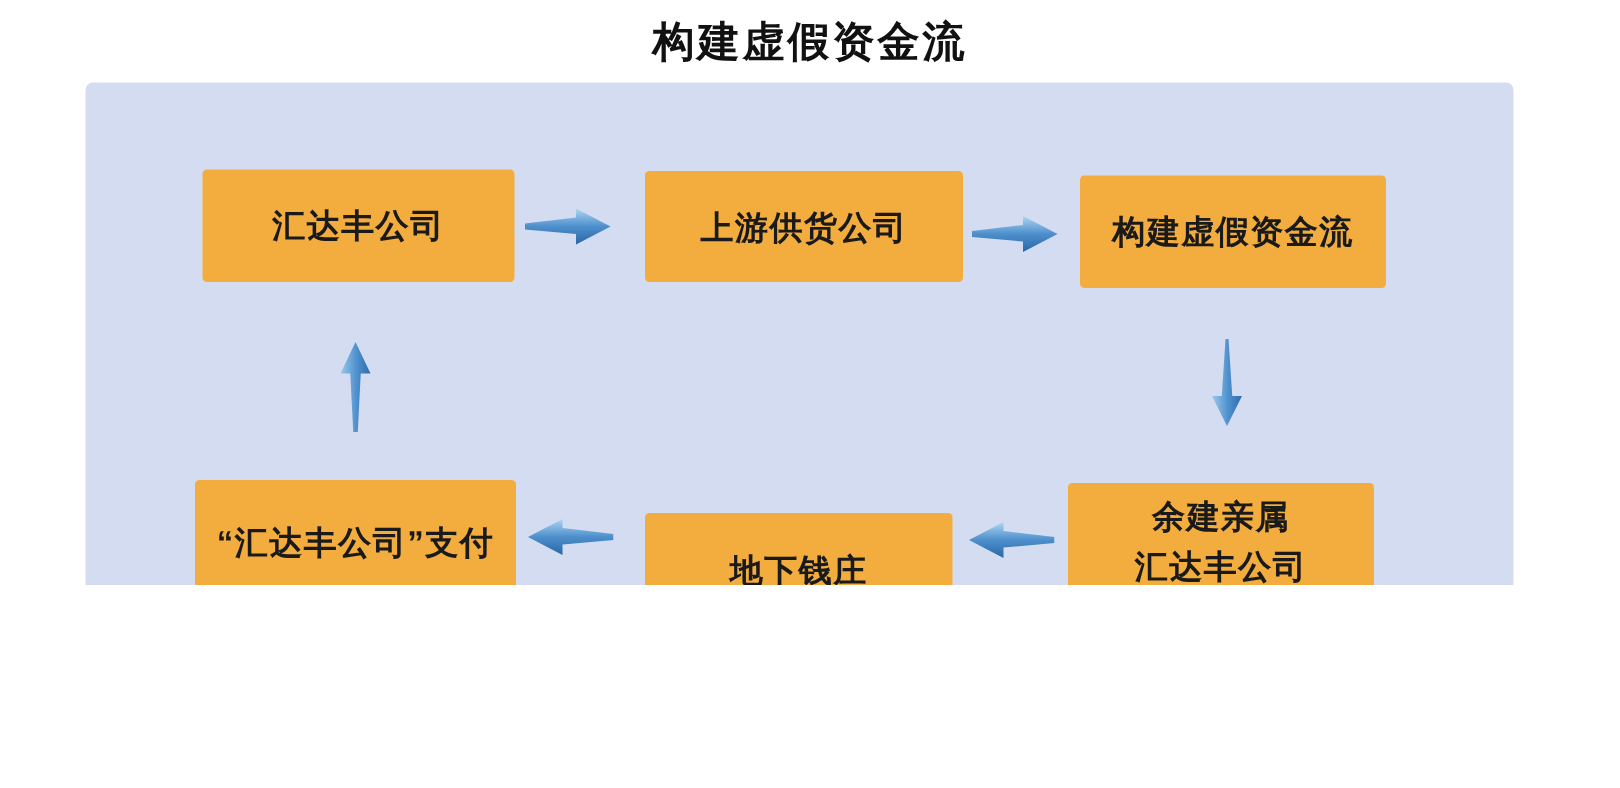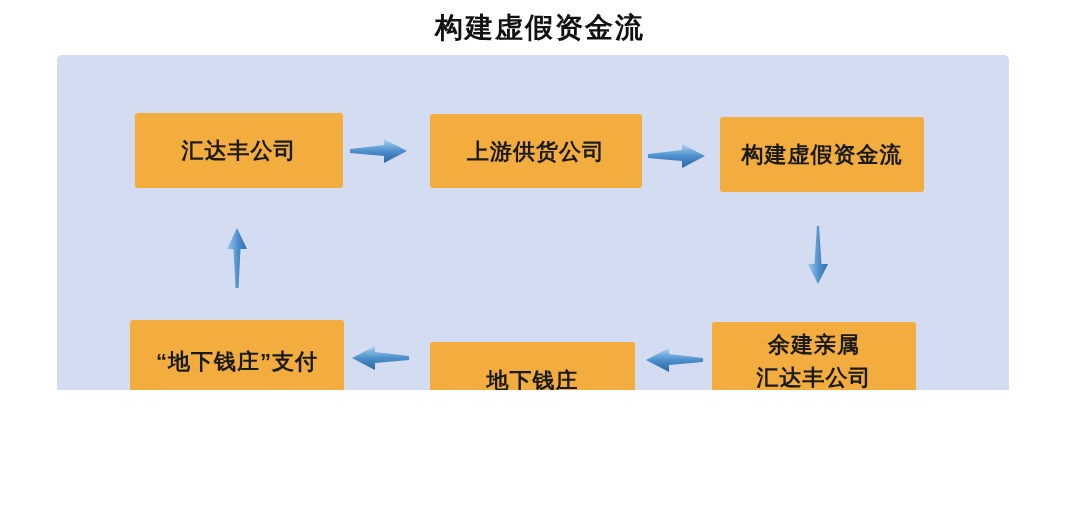--- a/index.html
+++ b/index.html
@@ -88,21 +88,21 @@
     <span>汇达丰公司</span>
   </div>
   <div class="node n2">
     <span>上游供货公司</span>
   </div>
   <div class="node n3">
     <span>构建虚假资金流</span>
   </div>
 
   <div class="node n4">
-    <span>“地下钱庄”支付</span>
+    <span>“汇达丰公司”支付</span>
   </div>
   <div class="node n5">
     <span>地下钱庄</span>
   </div>
   <div class="node n6">
     <span>余建亲属</span>
     <span>汇达丰公司</span>
   </div>
 
   <svg class="arrow a-r1" width="58" height="26" viewBox="0 0 58 26">

